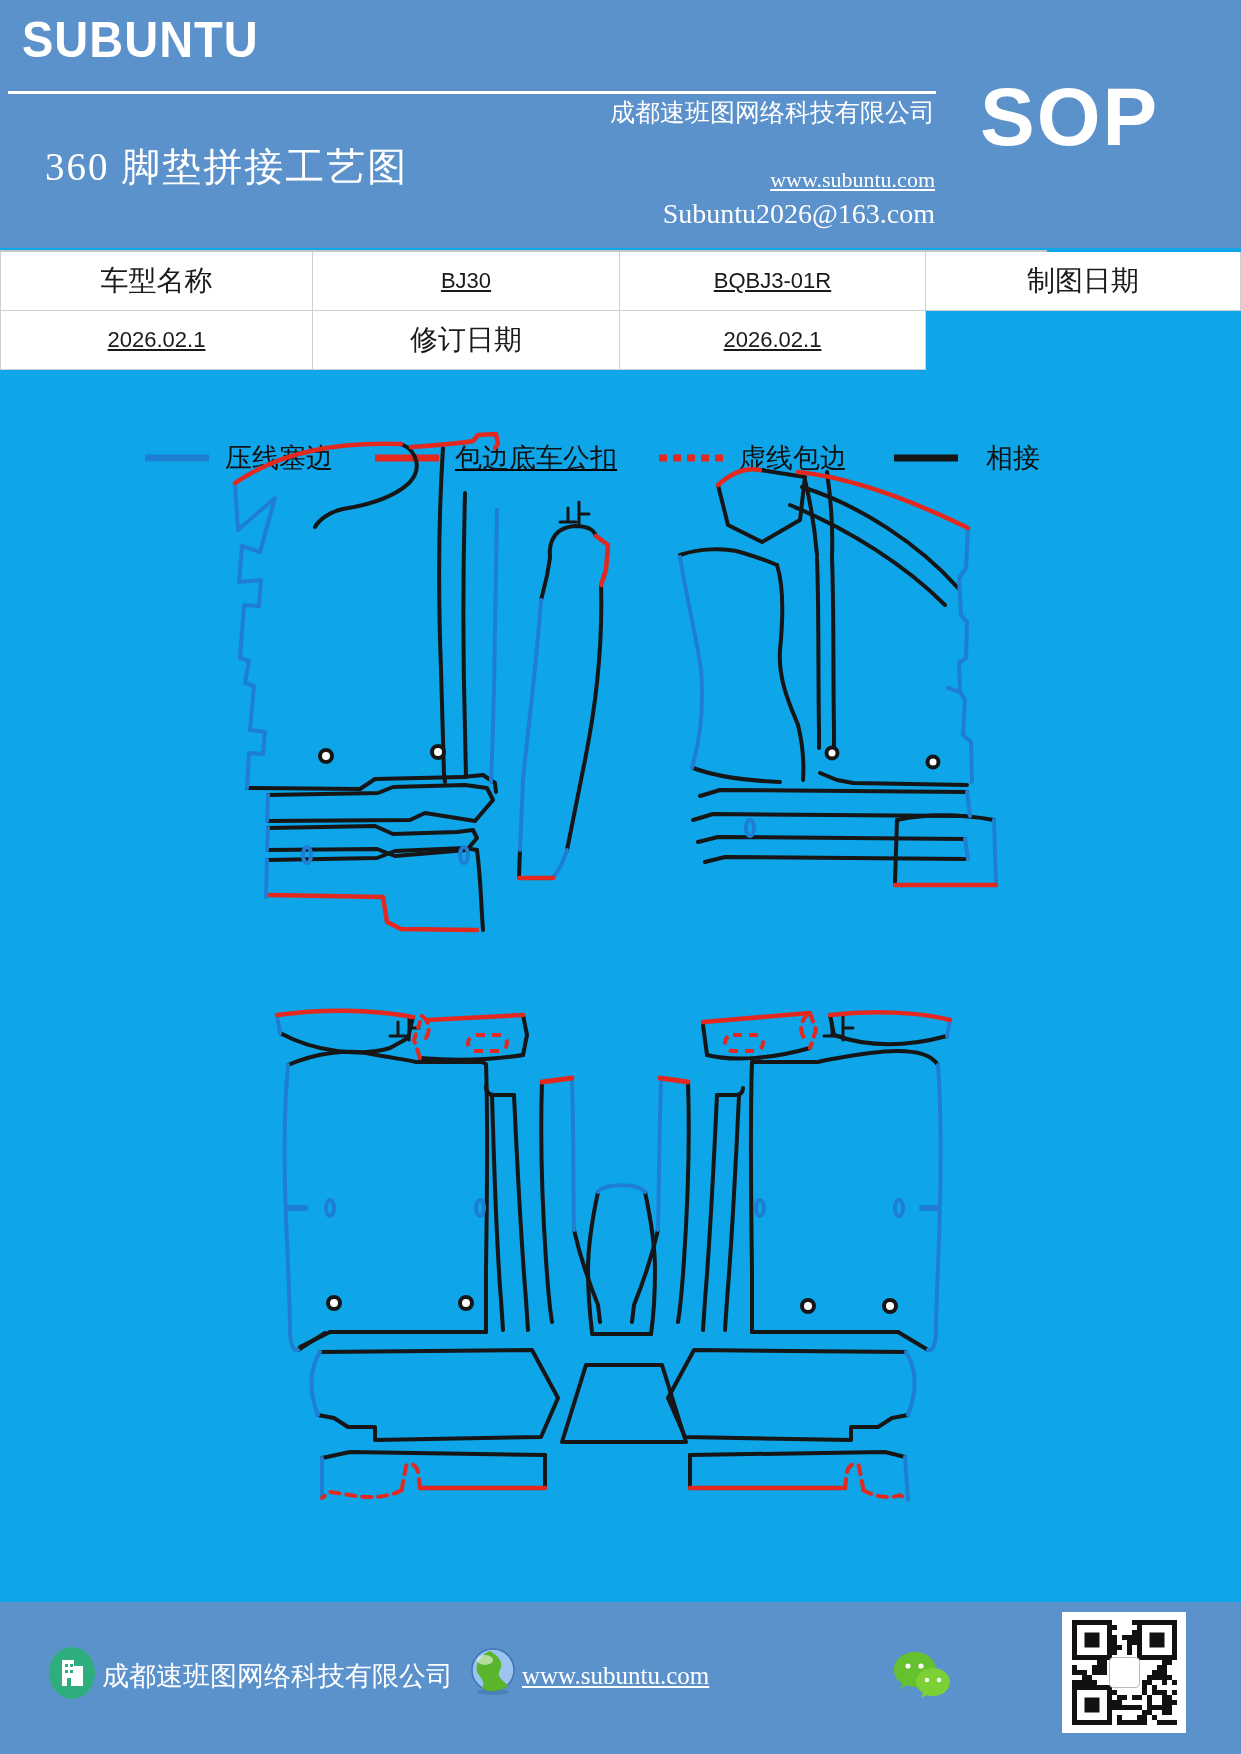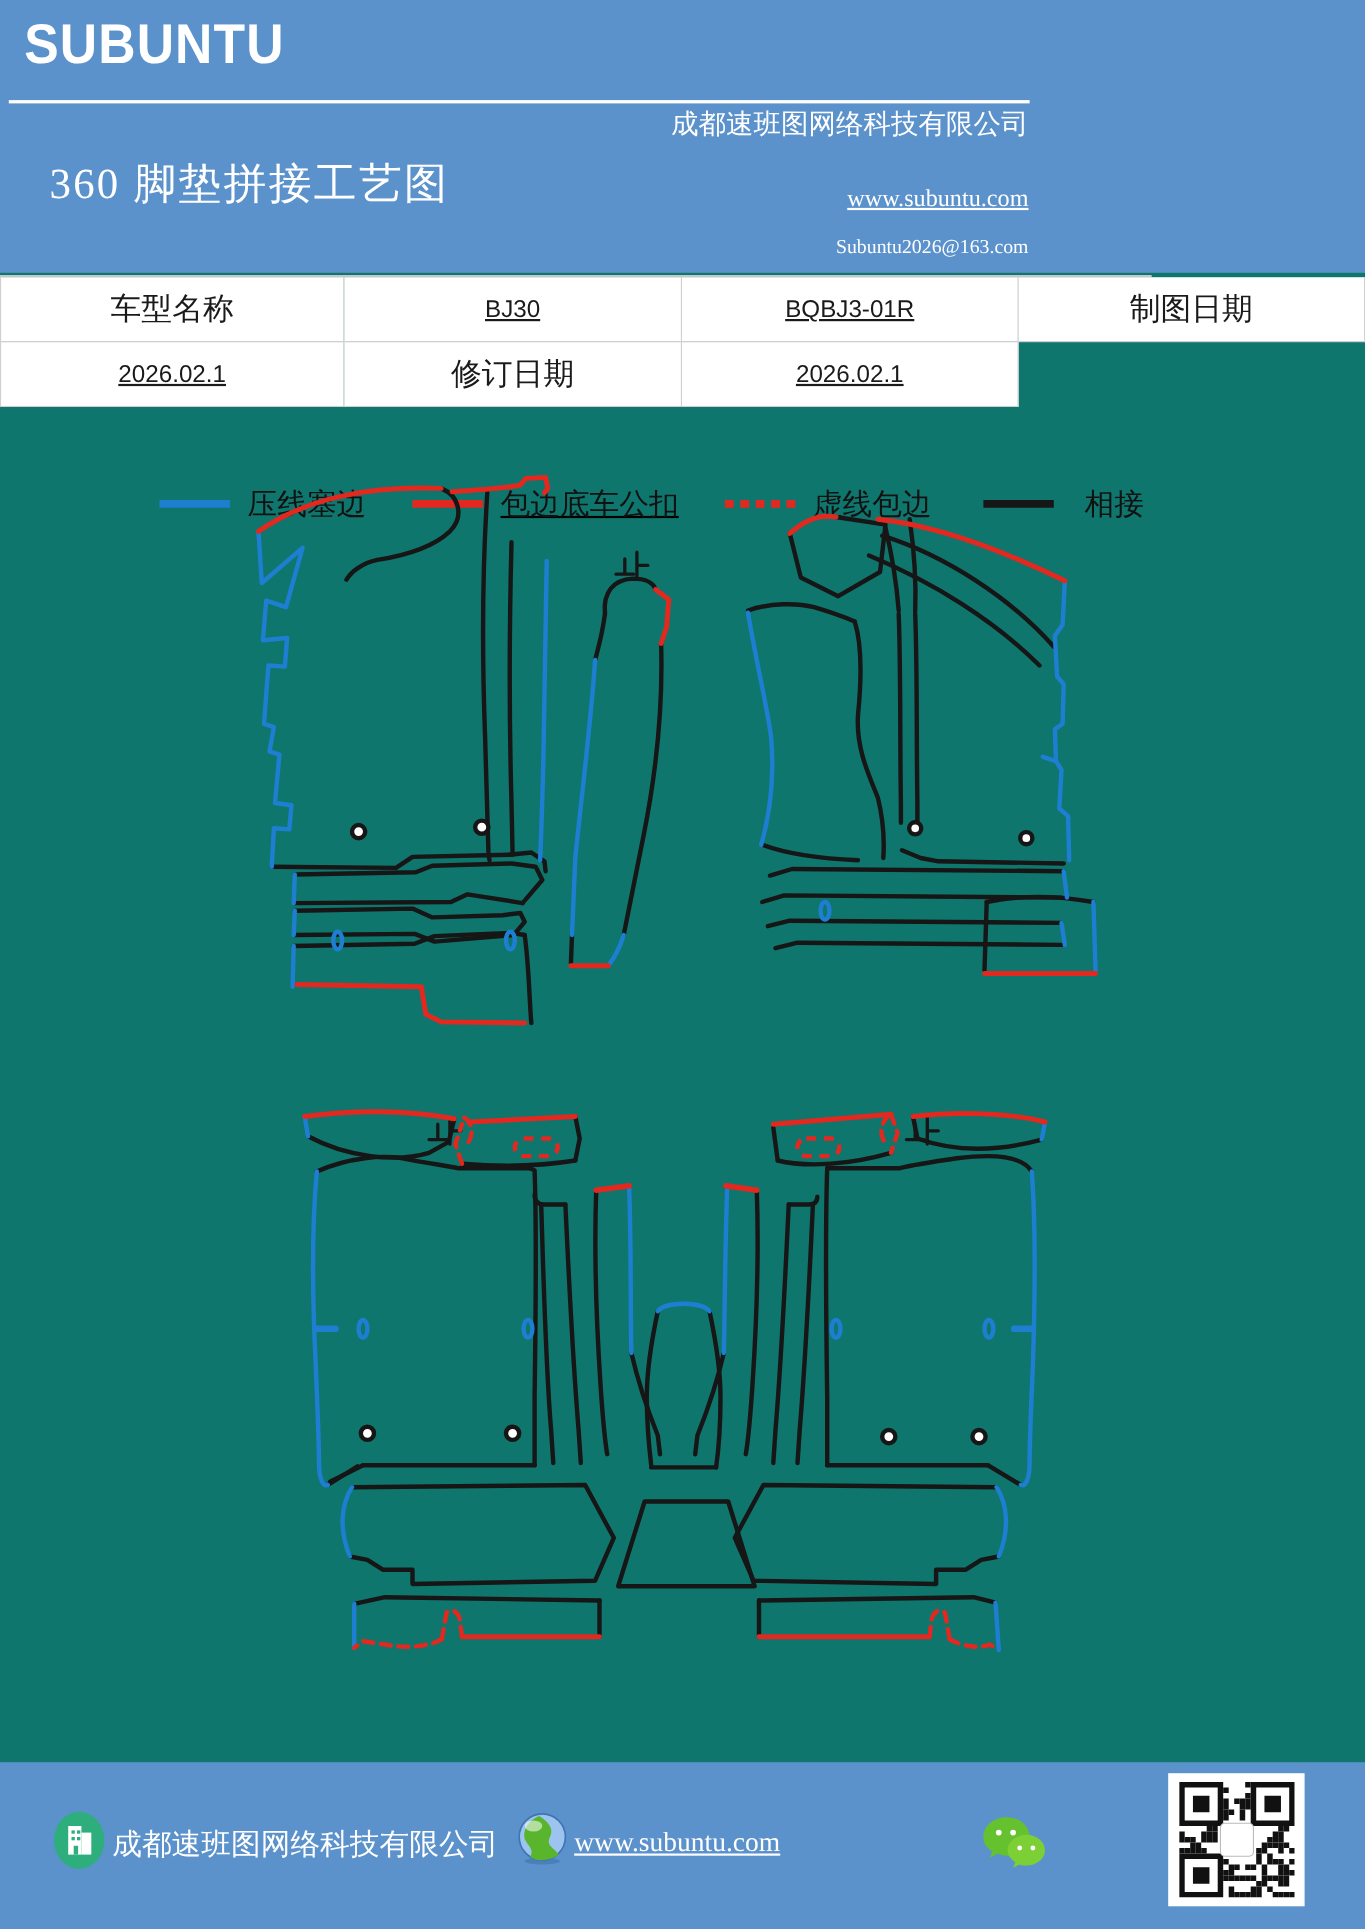--- a/index.html
+++ b/index.html
@@ -1,27 +1,27 @@
 <!DOCTYPE html>
 <html><head>
 <meta charset="utf-8">
 <style>
   html,body{margin:0;padding:0;background:#888;}
-  .page{position:relative;width:1241px;height:1754px;background:#0f766e;overflow:hidden;
+  .page{position:relative;width:1241px;height:1754px;background:#0ea5e9;overflow:hidden;
         font-family:"Liberation Serif","DejaVu Serif",serif;}
   .abs{position:absolute;}
   
   .hdr{position:absolute;left:0;top:0;width:1241px;height:248px;}
   .brand{position:absolute;left:22px;top:12px;color:#fff;font-family:"Liberation Sans","DejaVu Sans",sans-serif;
          font-weight:bold;font-size:47px;letter-spacing:1px;transform:scaleY(1.08);}
   .hdr-line{position:absolute;left:8px;top:91px;width:928px;height:3px;background:#fff;}
   .doc-title{position:absolute;left:45px;top:140px;color:#fff;font-size:39px;letter-spacing:2px;}
   .hdr-company{position:absolute;right:306px;top:96px;color:#fff;font-size:25px;white-space:nowrap;}
   .hdr-web{position:absolute;right:306px;top:167px;color:#fff;font-size:22px;text-decoration:underline;white-space:nowrap;}
-  .hdr-mail{position:absolute;right:306px;top:214px;color:#fff;font-size:18px;white-space:nowrap;}
+  .hdr-mail{position:absolute;right:306px;top:198px;color:#fff;font-size:28px;white-space:nowrap;}
   .sop{position:absolute;left:980px;top:70px;color:#fff;font-family:"Liberation Sans","DejaVu Sans",sans-serif;
        font-weight:bold;font-size:82px;letter-spacing:2px;}
   
   .tbl{position:absolute;left:0;top:250px;width:1047px;height:118px;display:grid;
        grid-template-columns:313px 307px 306px 315px;grid-template-rows:59px 59px;
        border-top:2px solid #c7c7c7;box-sizing:border-box;}
   .tbl .cell{border-right:1px solid #cfcfcf;border-bottom:1px solid #cfcfcf;border-left:0;
        display:flex;align-items:center;justify-content:center;color:#1a1a1a;background:#fff;box-sizing:border-box;}
   .tbl .cell:nth-child(4n+1){border-left:1px solid #cfcfcf;}
   .tbl .lab{font-size:28px;}
@@ -46,20 +46,21 @@
 
 <div class="page">
 
   <div class="hdr" style="background-color: rgb(91, 146, 203);">
     <div class="brand">SUBUNTU</div>
     <div class="hdr-line"></div>
     <div class="doc-title">360 脚垫拼接工艺图</div>
     <div class="hdr-company">成都速班图网络科技有限公司</div>
     <a class="hdr-web">www.subuntu.com</a>
     <div class="hdr-mail">Subuntu2026@163.com</div>
+    <div class="sop">SOP</div>
   </div>
 
   <div class="tbl">
     <div class="cell lab">车型名称</div>
     <div class="cell val">BJ30</div>
     <div class="cell val">BQBJ3-01R</div>
     <div class="cell lab">制图日期</div>
     <div class="cell val">2026.02.1</div>
     <div class="cell lab">修订日期</div>
     <div class="cell val">2026.02.1</div>

